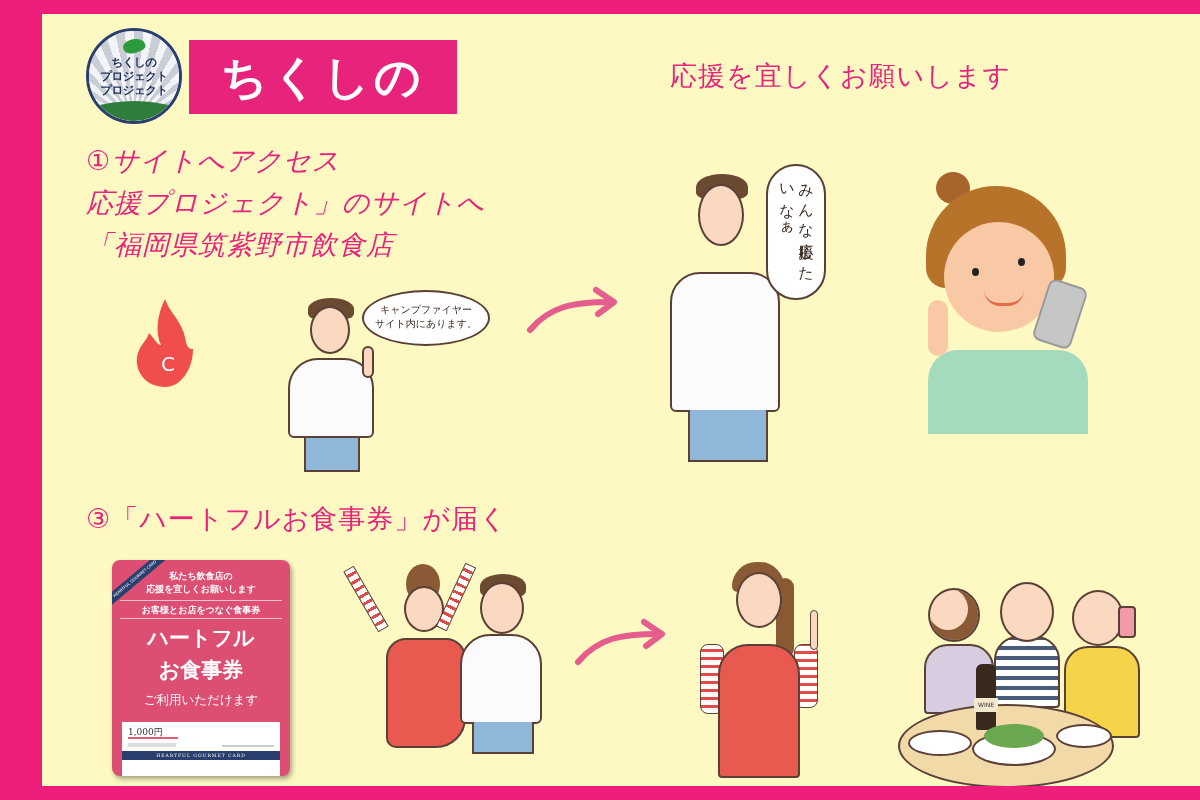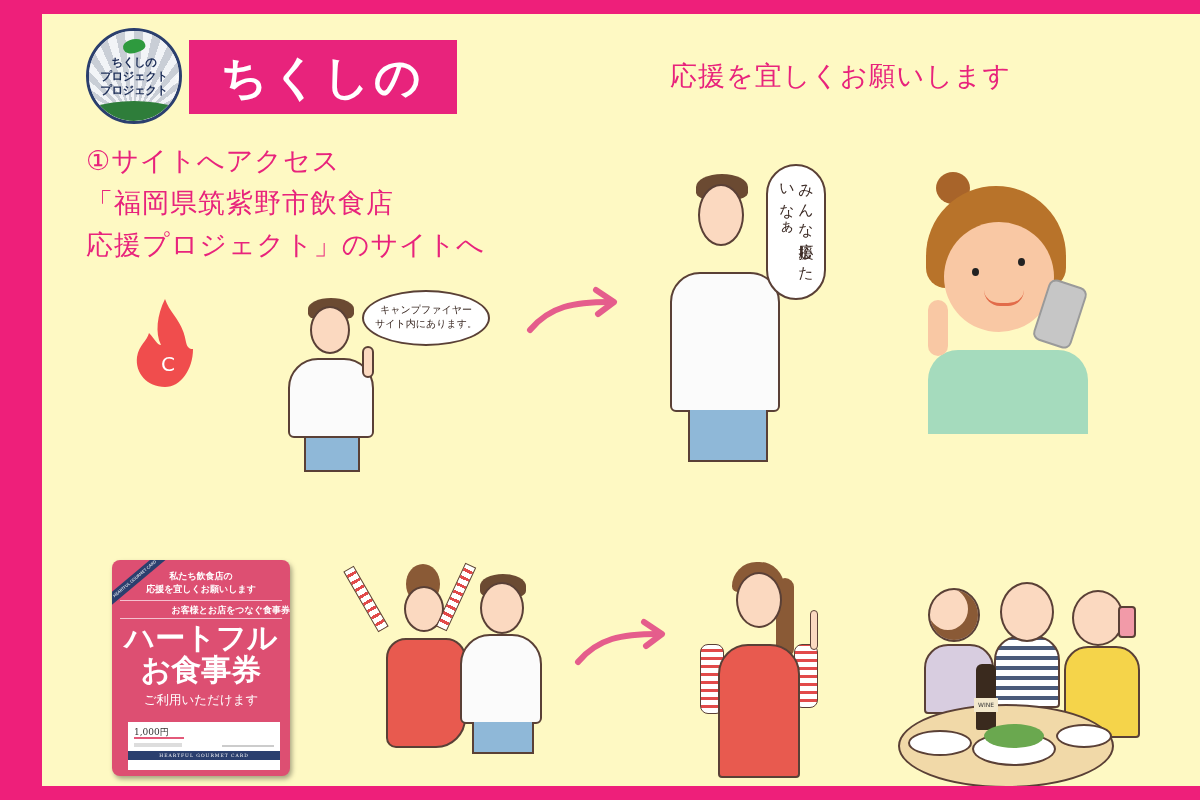--- a/index.html
+++ b/index.html
@@ -66,25 +66,25 @@
   .ticket {
     left: 70px; top: 546px; width: 178px; height: 216px; background: #dd4f72;
     border-radius: 8px; box-shadow: 2px 3px 5px rgba(0,0,0,0.35); overflow: hidden; color: #fff; text-align: center;
   }
   .ticket .ribbon {
     position: absolute; left: -22px; top: 14px; width: 90px; height: 10px; background: #2b3f6e;
     transform: rotate(-40deg); font-size: 4px; line-height: 10px; color: #fff;
   }
   .ticket .l1 { position: absolute; left: 0; right: 0; top: 10px; font-size: 9px; font-weight: bold; line-height: 13px; }
   .ticket .sep { position: absolute; left: 8px; right: 8px; height: 1px; background: #f5c0cf; }
-  .ticket .l2 { position: absolute; left: 0; right: 0; top: 44px; font-size: 9px; font-weight: bold; text-align: right; }
-  .ticket .big { position: absolute; left: 0; right: 0; top: 62px; font-size: 30px; font-weight: bold; line-height: 32px; }
+  .ticket .l2 { position: absolute; left: 0; right: 0; top: 44px; font-size: 9px; font-weight: bold; }
+  .ticket .big { position: absolute; left: 0; right: 0; top: 62px; font-size: 21px; font-weight: bold; line-height: 32px; }
   .ticket .l3 { position: absolute; left: 0; right: 0; top: 132px; font-size: 12.5px; font-weight: normal; }
   .ticket .card {
-    position: absolute; left: 16px; right: 10px; top: 162px; height: 48px; background: #fff; color: #333; text-align: left; padding-left: 40px;
+    position: absolute; left: 10px; right: 10px; top: 162px; height: 64px; background: #fff; color: #333; text-align: left; padding-left: 40px;
   }
   .ticket .card .amt { position: absolute; left: 6px; top: 4px; font-size: 9px; font-family: "DejaVu Serif", serif; }
   .ticket .card .pinkline { position: absolute; left: 6px; top: 15px; width: 50px; height: 2px; background: #e35a7a; }
   .ticket .card .greyline { position: absolute; left: 6px; top: 21px; width: 48px; height: 4px; background: #ddd; }
   .ticket .card .greyline2 { position: absolute; right: 6px; top: 23px; width: 52px; height: 2px; background: #ccc; }
   .ticket .card .band {
     position: absolute; left: 0; right: 0; top: 29px; height: 9px; background: #2b3f6e;
     color: #fff; font-size: 4.5px; text-align: center; line-height: 9px; letter-spacing: 1px; font-family: "DejaVu Serif", serif;
   }
 </style>
@@ -100,24 +100,24 @@
     <div class="txt">
       <div>ちくしの</div>
       <div>プロジェクト</div>
       <div>プロジェクト</div>
     </div>
     <div class="badge">筑紫山</div>
   </div>
 
   <div class="abs title-box">ちくしの</div>
 
-  <div class="abs step-text" style="left:44px; top:126px;">
+  <div class="abs step-text" style="left:44px; top:126px;font-style:italic;">
     <div>①サイトへアクセス</div>
+    <div>応援プロジェクト」のサイトへ</div>
     <div>「福岡県筑紫野市飲食店</div>
-    <div>応援プロジェクト」のサイトへ</div>
   </div>
 
   <div class="abs step-text" style="left:618px; top:42px; line-height:40px;">
     <div style="padding-left:10px;">応援を宜しくお願いします</div>
   </div>
 
   <svg class="abs cf-flame" viewBox="0 0 62 92">
     <path d="M30 2 C34 14 44 22 48 34 C52 44 50 52 58 52 C58 72 46 90 30 90 C12 90 0 76 2 60 C4 48 12 44 14 36 C20 42 22 48 26 48 C20 36 22 18 30 2 Z" fill="#f04d4d"></path>
     <text x="26" y="74" font-size="20" fill="#fff" font-family="DejaVu Sans, sans-serif">C</text>
   </svg>
@@ -152,20 +152,21 @@
     <div class="abs" style="left:12px; top:14px; width:140px; height:102px; background:#b8732a; border-radius:70px 70px 20px 20px;"></div>
     <div class="abs" style="left:30px; top:50px; width:110px; height:110px; background:#f9c8a4; border-radius:50%;"></div>
     <div class="abs" style="left:58px; top:96px; width:7px; height:8px; background:#222; border-radius:50%;"></div>
     <div class="abs" style="left:104px; top:86px; width:7px; height:8px; background:#222; border-radius:50%;"></div>
     <div class="abs" style="left:70px; top:118px; width:40px; height:16px; border-bottom:3px solid #e26c4a; border-radius:0 0 20px 20px;"></div>
     <div class="abs" style="left:126px; top:110px; width:40px; height:64px; background:#c6c6c6; border:2px solid #9a9a9a; border-radius:8px; transform:rotate(18deg);"></div>
     <div class="abs" style="left:14px; top:178px; width:160px; height:84px; background:#a5dbbd; border-radius:30px 30px 0 0;"></div>
     <div class="abs" style="left:14px; top:128px; width:20px; height:56px; background:#f9c8a4; border-radius:10px;"></div>
   </div>
 
+  <div class="abs step-text" style="left:44px; top:484px;">③「ハートフルお食事券」が届く</div>
 
 
   <div class="abs ticket">
     <div class="ribbon">HEARTFUL GOURMET CARD</div>
     <div class="l1">
       <div>私たち飲食店の</div>
       <div>応援を宜しくお願いします</div>
     </div>
     <div class="sep" style="top:40px;"></div>
     <div class="l2">お客様とお店をつなぐ食事券</div>

